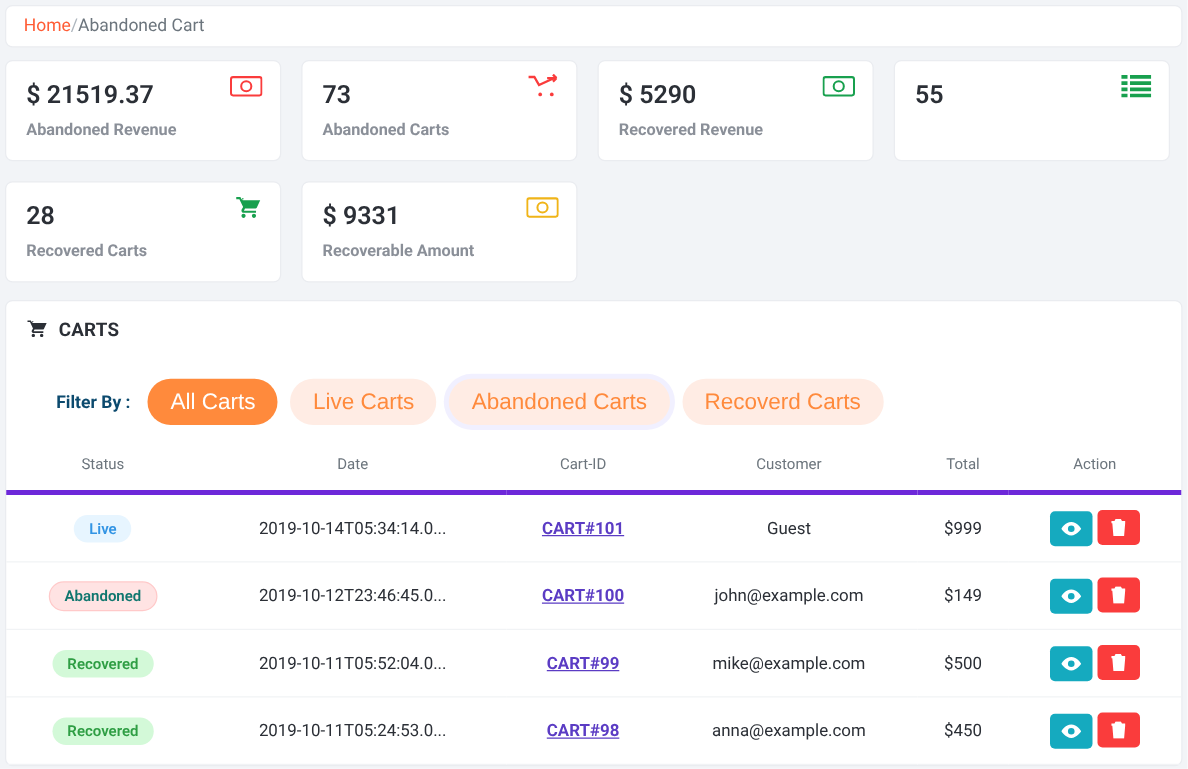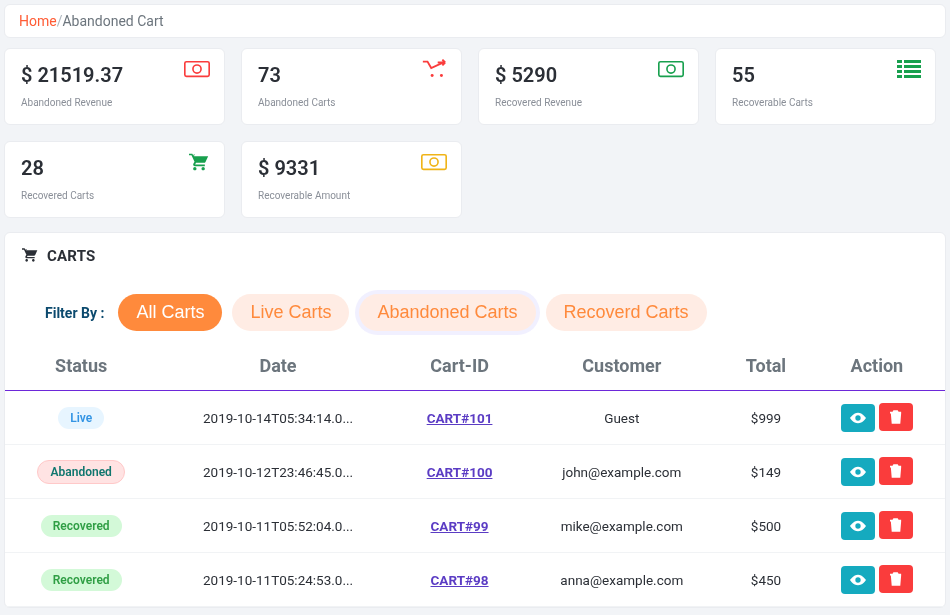--- a/index.html
+++ b/index.html
@@ -40,22 +40,23 @@
   width: 221px;
   position: relative;
 }
 .stat-value {
   font-size: 20px;
   font-weight: 600;
   color: #2b2f36;
   margin-bottom: 10px;
 }
 .stat-label {
-  font-size: 10px;
+  font-size: 13px;
   color: #8a8f98;
+  font-weight: bold;
 }
 .stat-icon {
   position: absolute;
   top: 10px;
   right: 14px;
   width: 26px;
   height: 20px;
   display: flex;
   align-items: center;
   justify-content: flex-end;
@@ -101,25 +102,25 @@
 }
 .pill.glow {
   box-shadow: 0 0 0 4px rgba(140,130,255,0.12);
 }
 
 table {
   width: 100%;
   border-collapse: collapse;
 }
 thead th {
-  font-weight: 700;
+  font-weight: 400;
   color: #6c757d;
-  font-size: 18px;
+  font-size: 12px;
   padding: 14px 10px;
-  border-bottom: 1px solid #6d28d9;
+  border-bottom: 4px solid #6d28d9;
   text-align: center;
 }
 tbody td {
   padding: 12px 10px;
   border-bottom: 1px solid #f1f3f5;
   font-size: 13.5px;
   text-align: center;
   color: #2b2f36;
 }
 .status-badge {
@@ -197,21 +198,20 @@
           <rect x="7" y="0" width="17" height="3" fill="#18a04e"></rect>
           <rect x="0" y="5" width="5" height="3" fill="#18a04e"></rect>
           <rect x="7" y="5" width="17" height="3" fill="#18a04e"></rect>
           <rect x="0" y="10" width="5" height="3" fill="#18a04e"></rect>
           <rect x="7" y="10" width="17" height="3" fill="#18a04e"></rect>
           <rect x="0" y="15" width="5" height="3" fill="#18a04e"></rect>
           <rect x="7" y="15" width="17" height="3" fill="#18a04e"></rect>
         </svg>
       </div>
       <div class="stat-value">55</div>
-      <div class="stat-label">Recoverable Carts</div>
     </div>
     <div class="stat-card">
       <div class="stat-icon">
         <svg width="22" height="20" viewBox="0 0 24 24">
           <path fill="#18a04e" d="M7 4h-2l-1-2H0v2h3l3.6 7.6L5.2 14c-.1.3-.2.6-.2 1 0 1.1.9 2 2 2h12v-2H7.4l1-2H18c.8 0 1.5-.4 1.8-1.1L23 5H6.2L5.3 3H7zM7 18c-1.1 0-2 .9-2 2s.9 2 2 2 2-.9 2-2-.9-2-2-2zm10 0c-1.1 0-2 .9-2 2s.9 2 2 2 2-.9 2-2-.9-2-2-2z"></path>
         </svg>
       </div>
       <div class="stat-value">28</div>
       <div class="stat-label">Recovered Carts</div>
     </div>

